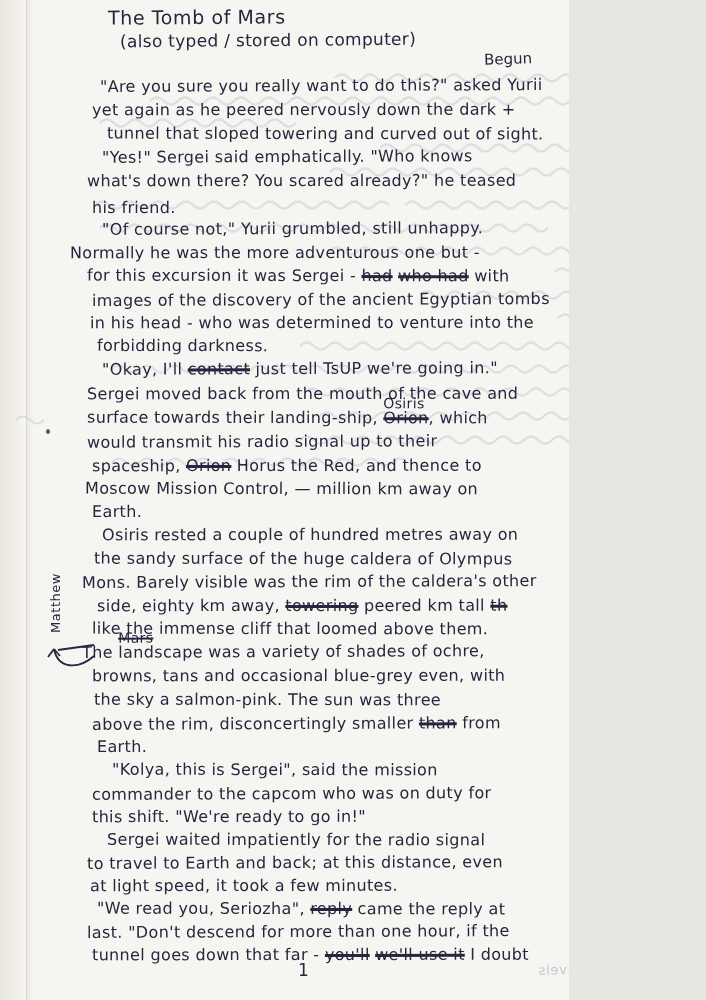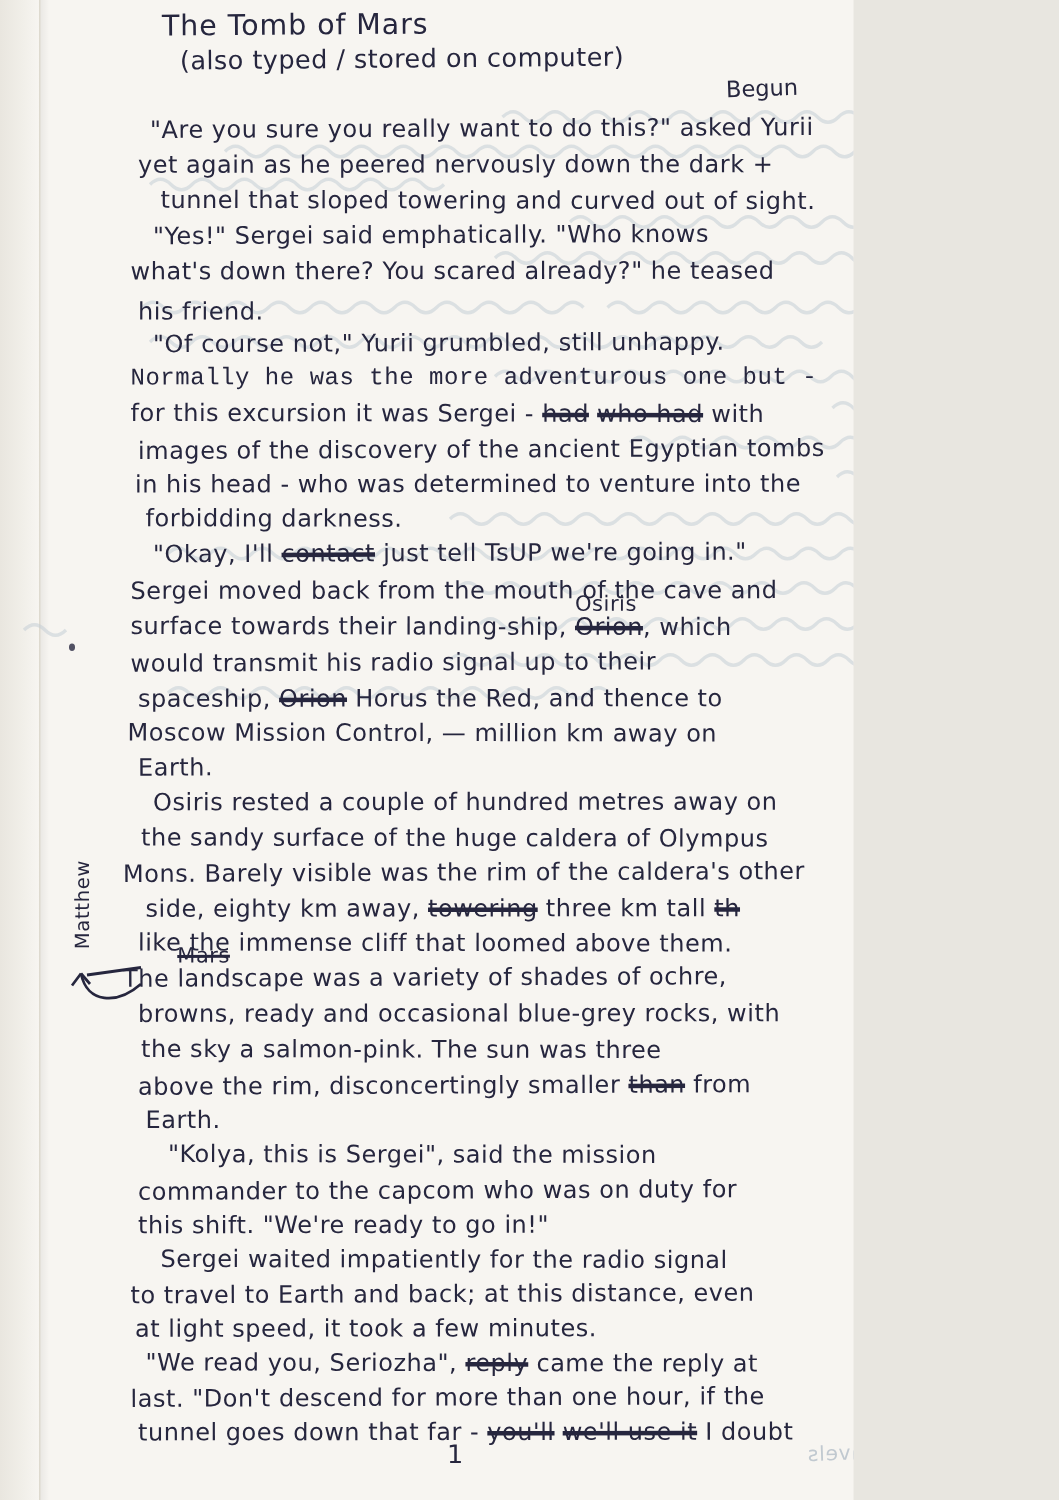--- a/index.html
+++ b/index.html
@@ -67,39 +67,39 @@
   <div class="begun ink">Begun</div>
 
   <div id="lines">
       <div class="line" style="left: 100px; top: 76px; transform: rotate(-0.25deg);"><span>"Are you sure you really want to do this?" asked Yurii</span></div>
       <div class="line" style="left: 92px; top: 100px; transform: rotate(-0.07deg);"><span>yet again as he peered nervously down the dark +</span></div>
       <div class="line" style="left: 107px; top: 124px; transform: rotate(0.11deg);"><span>tunnel that sloped towering and curved out of sight.</span></div>
       <div class="line" style="left: 102px; top: 147px; transform: rotate(-0.25deg);"><span>"Yes!" Sergei said emphatically. "Who knows</span></div>
       <div class="line" style="left: 87px; top: 171px; transform: rotate(-0.07deg);"><span>what's down there? You scared already?" he teased</span></div>
       <div class="line" style="left: 92px; top: 198px; transform: rotate(0.11deg);"><span>his friend.</span></div>
       <div class="line" style="left: 102px; top: 219px; transform: rotate(-0.25deg);"><span>"Of course not," Yurii grumbled, still unhappy.</span></div>
-      <div class="line" style="left: 87px; top: 243px; transform: rotate(-0.07deg); font-family: Liberation Mono, monospace;"><span>Normally he was the more adventurous one but -</span></div>
+      <div class="line" style="left: 70px; top: 243px; transform: rotate(-0.07deg);"><span>Normally he was the more adventurous one but -</span></div>
       <div class="line" style="left: 87px; top: 266px; transform: rotate(0.11deg);"><span>for this excursion it was Sergei - </span><span class="xx">had</span><span> </span><span class="xx">who had</span><span> with</span></div>
       <div class="line" style="left: 92px; top: 290px; transform: rotate(-0.25deg);"><span>images of the discovery of the ancient Egyptian tombs</span></div>
       <div class="line" style="left: 90px; top: 313px; transform: rotate(-0.07deg);"><span>in his head - who was determined to venture into the</span></div>
       <div class="line" style="left: 97px; top: 336px; transform: rotate(0.11deg);"><span>forbidding darkness.</span></div>
       <div class="line" style="left: 102px; top: 359px; transform: rotate(-0.25deg);"><span>"Okay, I'll </span><span class="xx">contact</span><span> just tell TsUP we're going in."</span></div>
       <div class="line" style="left: 87px; top: 384px; transform: rotate(-0.07deg);"><span>Sergei moved back from the mouth of the cave and</span></div>
       <div class="line" style="left: 87px; top: 408px; transform: rotate(0.11deg);"><span>surface towards their landing-ship, </span><span class="xx insWrap">Orion<span class="above">Osiris</span></span><span>, which</span></div>
       <div class="line" style="left: 87px; top: 432px; transform: rotate(-0.25deg);"><span>would transmit his radio signal up to their</span></div>
       <div class="line" style="left: 92px; top: 456px; transform: rotate(-0.07deg);"><span>spaceship, </span><span class="xx">Orion</span><span> Horus the Red, and thence to</span></div>
       <div class="line" style="left: 85px; top: 479px; transform: rotate(0.11deg);"><span>Moscow Mission Control, — million km away on</span></div>
       <div class="line" style="left: 92px; top: 502px; transform: rotate(-0.25deg);"><span>Earth.</span></div>
       <div class="line" style="left: 102px; top: 525px; transform: rotate(-0.07deg); text-align: right;"><span>Osiris rested a couple of hundred metres away on</span></div>
       <div class="line" style="left: 94px; top: 549px; transform: rotate(0.11deg);"><span>the sandy surface of the huge caldera of Olympus</span></div>
       <div class="line" style="left: 82px; top: 572px; transform: rotate(-0.25deg);"><span>Mons. Barely visible was the rim of the caldera's other</span></div>
-      <div class="line" style="left: 97px; top: 596px; transform: rotate(-0.07deg);"><span>side, eighty km away, </span><span class="xx">towering</span><span> three km tall </span><span class="xx">th</span></div>
+      <div class="line" style="left: 97px; top: 596px; transform: rotate(-0.07deg);"><span>side, eighty km away, </span><span class="xx">towering</span><span> peered km tall </span><span class="xx">th</span></div>
       <div class="line" style="left: 92px; top: 619px; transform: rotate(0.11deg);"><span>like the immense cliff that loomed above them.</span></div>
       <div class="line" style="left: 82px; top: 642px; transform: rotate(-0.25deg);"><span>The </span><span class="insWrap">  <span class="above xx">Mars</span></span><span>landscape was a variety of shades of ochre,</span></div>
-      <div class="line" style="left: 92px; top: 666px; transform: rotate(-0.07deg);"><span>browns, ready and occasional blue-grey rocks, with</span></div>
+      <div class="line" style="left: 92px; top: 666px; transform: rotate(-0.07deg);"><span>browns, tans and occasional blue-grey even, with</span></div>
       <div class="line" style="left: 94px; top: 690px; transform: rotate(0.11deg);"><span>the sky a salmon-pink. The sun was three</span></div>
       <div class="line" style="left: 92px; top: 714px; transform: rotate(-0.25deg);"><span>above the rim, disconcertingly smaller </span><span class="xx">than</span><span> from</span></div>
       <div class="line" style="left: 97px; top: 737px; transform: rotate(-0.07deg);"><span>Earth.</span></div>
       <div class="line" style="left: 112px; top: 760px; transform: rotate(0.11deg);"><span>"Kolya, this is Sergei", said the mission</span></div>
       <div class="line" style="left: 92px; top: 784px; transform: rotate(-0.25deg);"><span>commander to the capcom who was on duty for</span></div>
       <div class="line" style="left: 92px; top: 807px; transform: rotate(-0.07deg);"><span>this shift. "We're ready to go in!"</span></div>
       <div class="line" style="left: 107px; top: 830px; transform: rotate(0.11deg);"><span>Sergei waited impatiently for the radio signal</span></div>
       <div class="line" style="left: 87px; top: 853px; transform: rotate(-0.25deg);"><span>to travel to Earth and back; at this distance, even</span></div>
       <div class="line" style="left: 90px; top: 876px; transform: rotate(-0.07deg);"><span>at light speed, it took a few minutes.</span></div>
       <div class="line" style="left: 97px; top: 899px; transform: rotate(0.11deg);"><span>"We read you, Seriozha", </span><span class="xx">reply</span><span> came the reply at</span></div>

